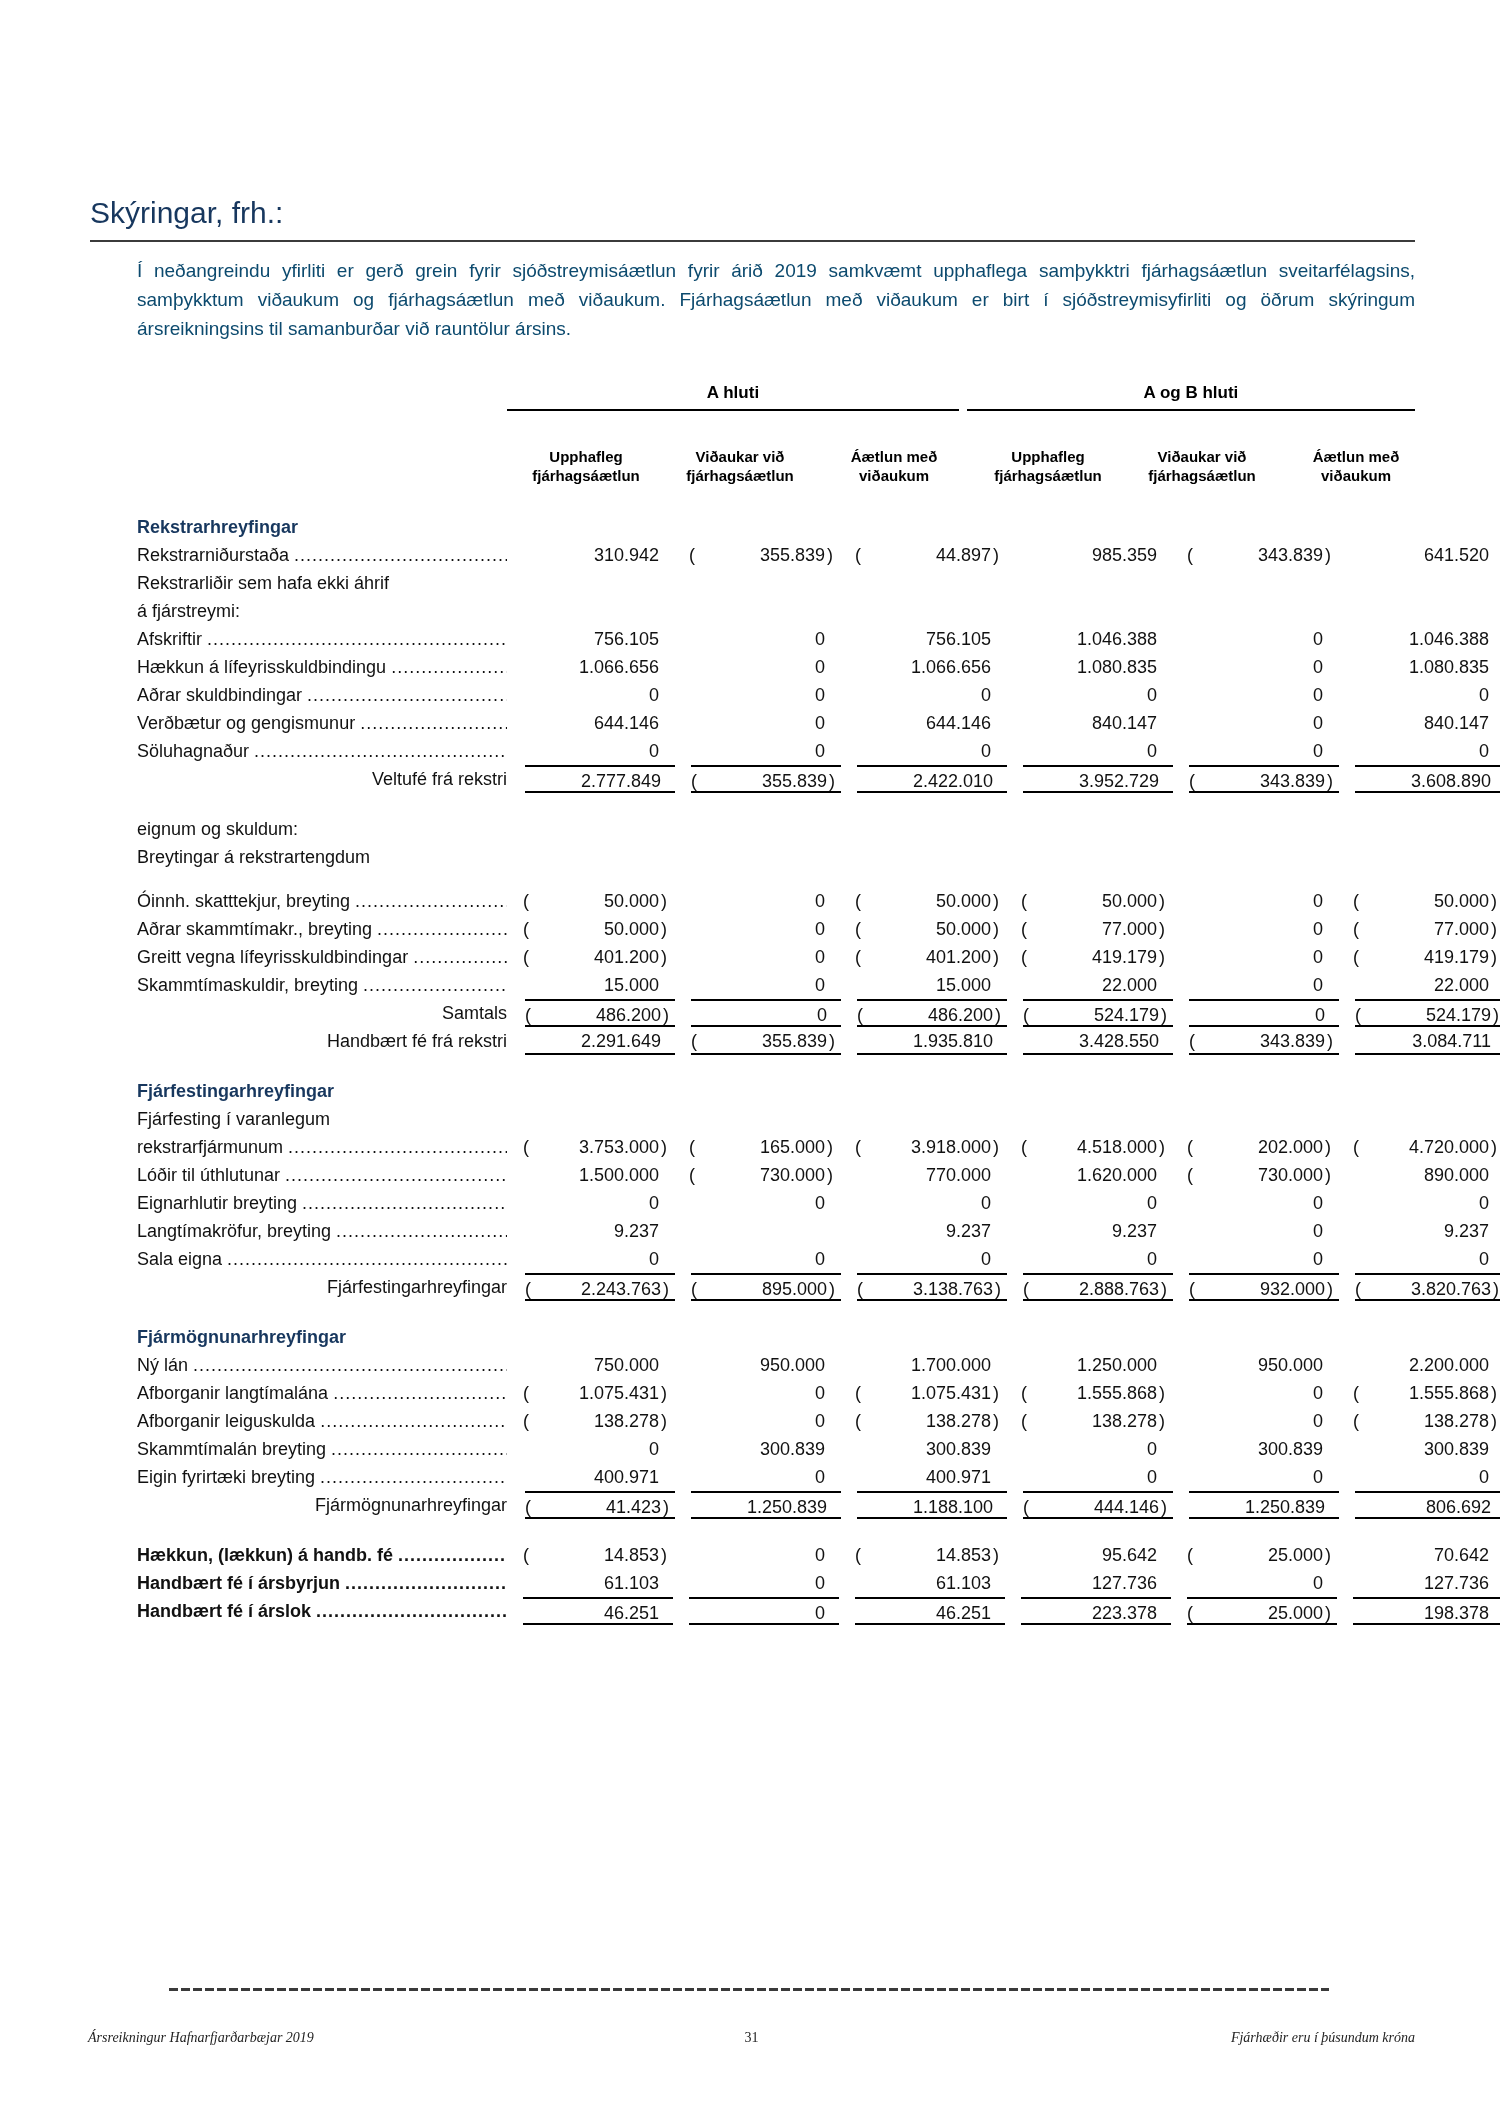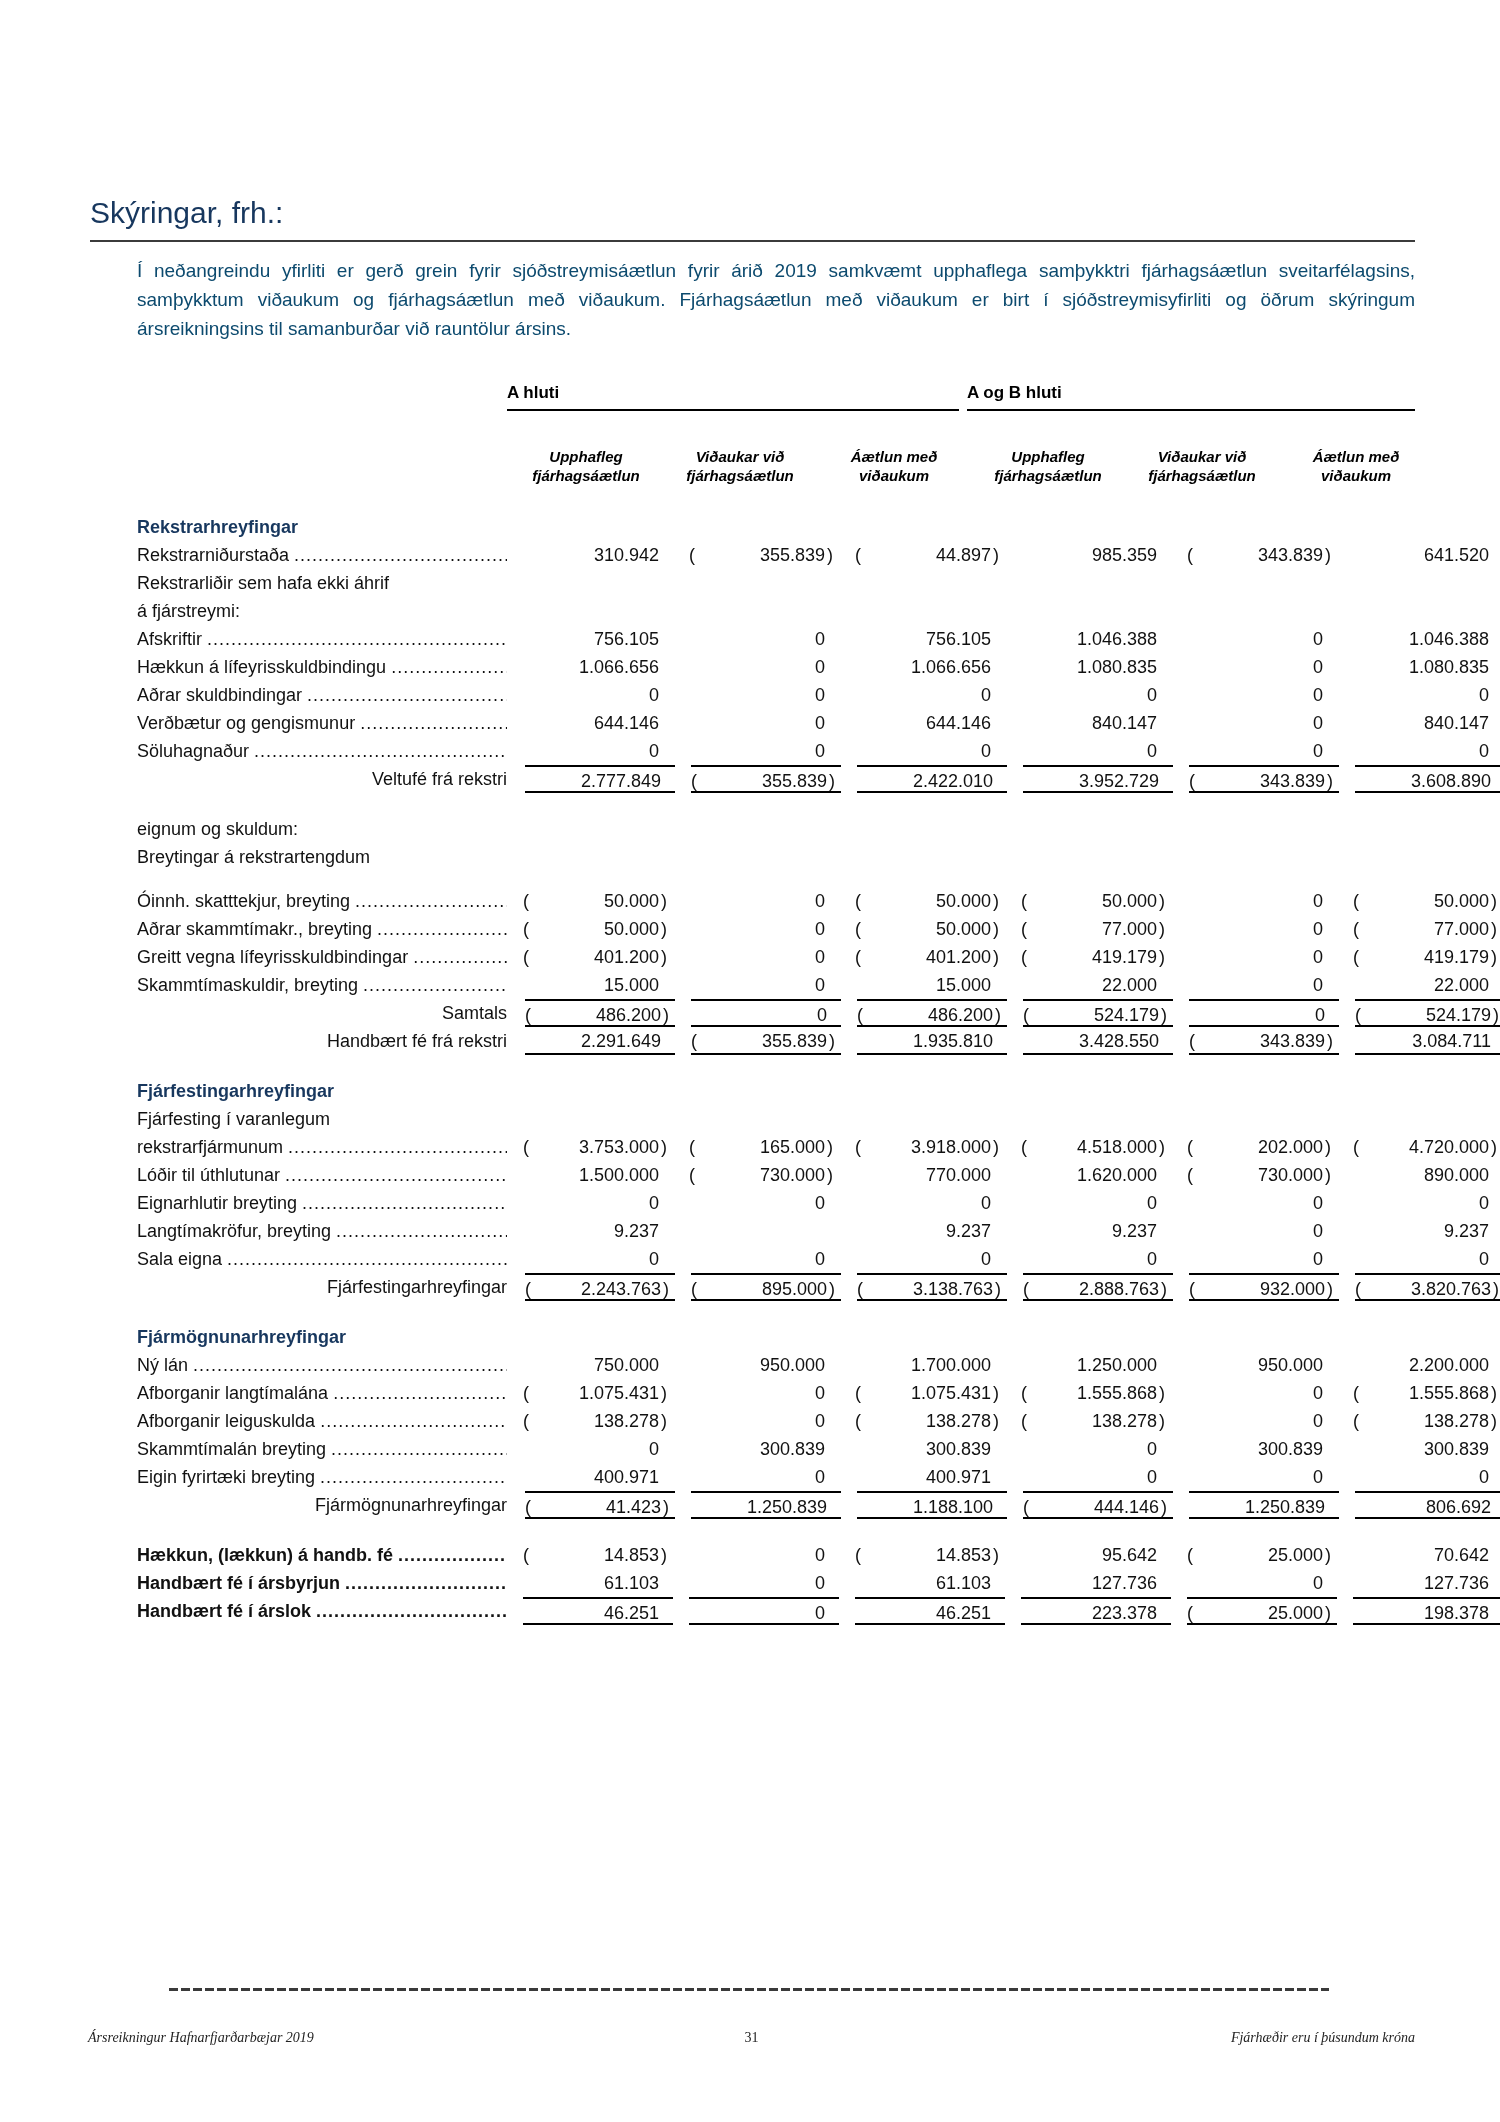--- a/index.html
+++ b/index.html
@@ -17,26 +17,26 @@
 
   .section-head { display:flex; margin-top:58px; font-size:19px; font-weight:bold; color:#17375e; }
   .section-num { width:47px; flex:0 0 47px; }
 
   .intro { margin:14px 0 0 47px; font-size:19px; line-height:29px; text-align:justify; color:#0c4a6e; }
 
   
   .tbl { margin-top:40px; }
   .group-row { display:flex; padding-left:417px; }
   .group {
-    width:458px; text-align:left; font-weight:bold; font-size:17px; color:#000;
+    width:458px; text-align:center; font-weight:bold; font-size:17px; color:#000;
     padding-bottom:6px; border-bottom:2px solid #000; box-sizing:border-box;
   }
   .group + .group { margin-left:8px; width:454px; }
 
-  .colhead-row { display:flex; padding-left:417px; margin-top:36px;font-style:italic; }
+  .colhead-row { display:flex; padding-left:417px; margin-top:36px; }
   .colhead {
     width:150px; margin-left:4px; flex:0 0 150px; text-align:center;
     font-size:15px; font-weight:bold; line-height:19px; color:#000;
   }
 
   .rows { margin-top:28px; }
   .t-row { display:flex; padding-left:47px; height:28px;gap:12px; }
   .t-label { width:370px; flex:0 0 370px; display:flex; align-items:baseline; overflow:hidden; }
   .lab-text { font-size:18px; line-height:28px; white-space:nowrap; color:#111; }
   .t-row.section .lab-text { color:#17375e; font-weight:bold; }

